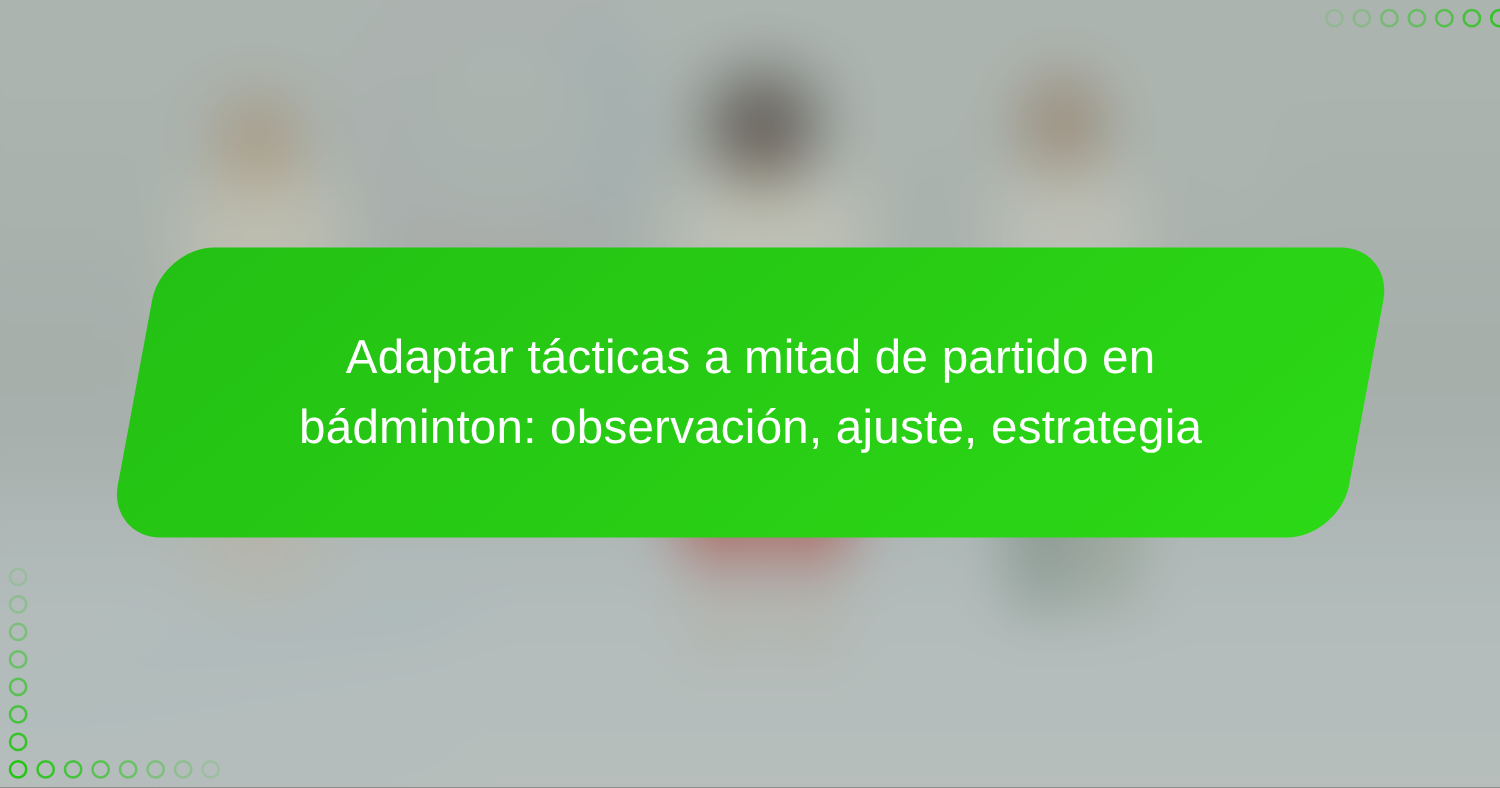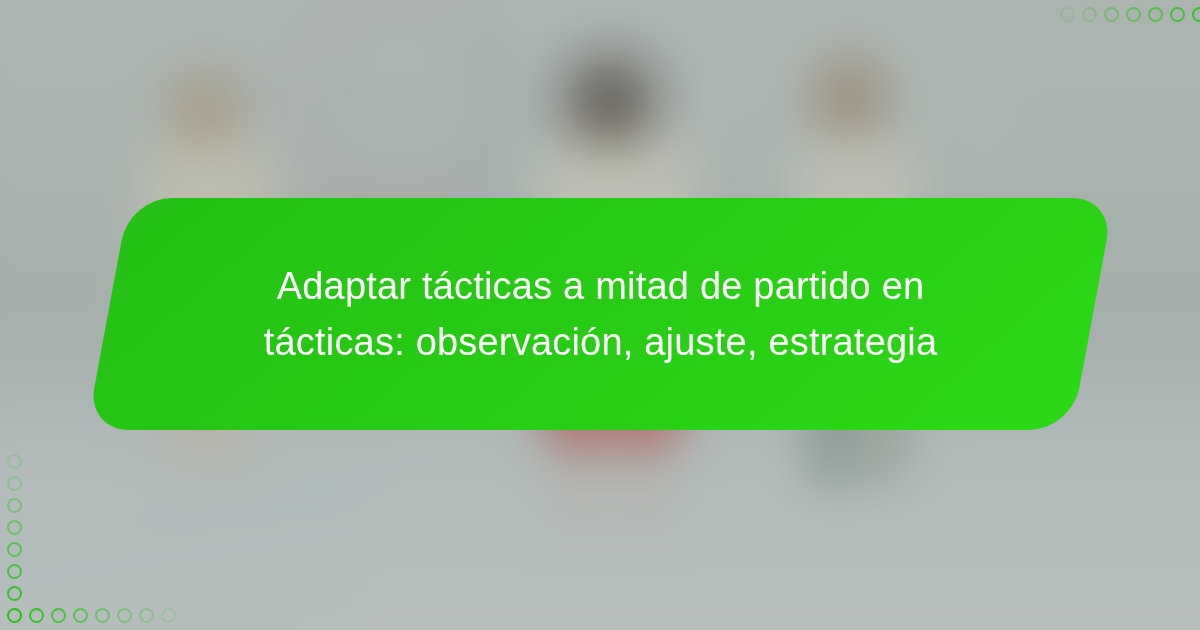--- a/index.html
+++ b/index.html
@@ -373,16 +373,16 @@
       <div class="dot" style="opacity: 0.5; left: 7px; bottom: 95px;"></div>
       <div class="dot" style="opacity: 0.375; left: 7px; bottom: 117px;"></div>
       <div class="dot" style="opacity: 0.25; left: 7px; bottom: 139px;"></div>
       <div class="dot" style="opacity: 0.16; left: 7px; bottom: 161px;"></div>
     </div>
 
   <div id="banner"></div>
 
   <div id="banner-text-wrap">
     <div class="title-line">Adaptar tácticas a mitad de partido en</div>
-    <div class="title-line">tácticas: observación, ajuste, estrategia</div>
+    <div class="title-line">bádminton: observación, ajuste, estrategia</div>
   </div>
 
 </div>
 
 </body></html>

